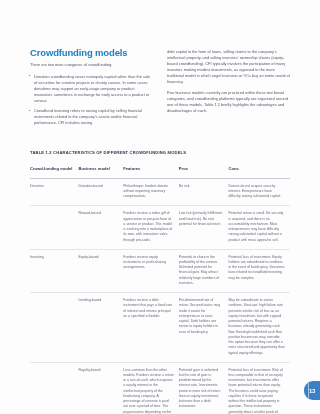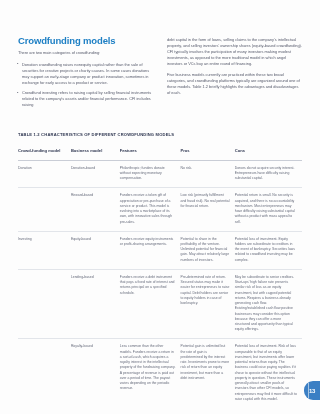--- a/index.html
+++ b/index.html
@@ -12,21 +12,21 @@
     background: #ffffff;
     font-family: "Liberation Sans", sans-serif;
     color: #3f4450;
     overflow: hidden;
     position: relative;
   }
   .page {
     position: absolute;
     inset: 0;
     background: #fdfdfd;
-    padding: 0;
+    padding: 12px;
   }
 
   
   .intro {
     display: flex;
     gap: 14px;
     padding: 36px 18px 0 18px;
     box-sizing: border-box;
   }
   .col {

